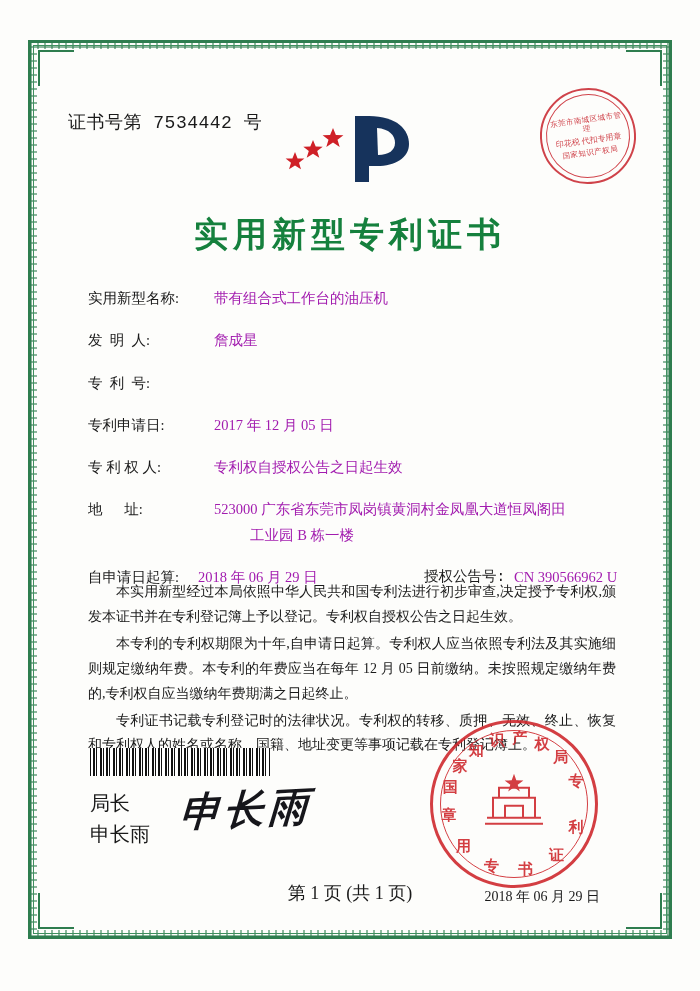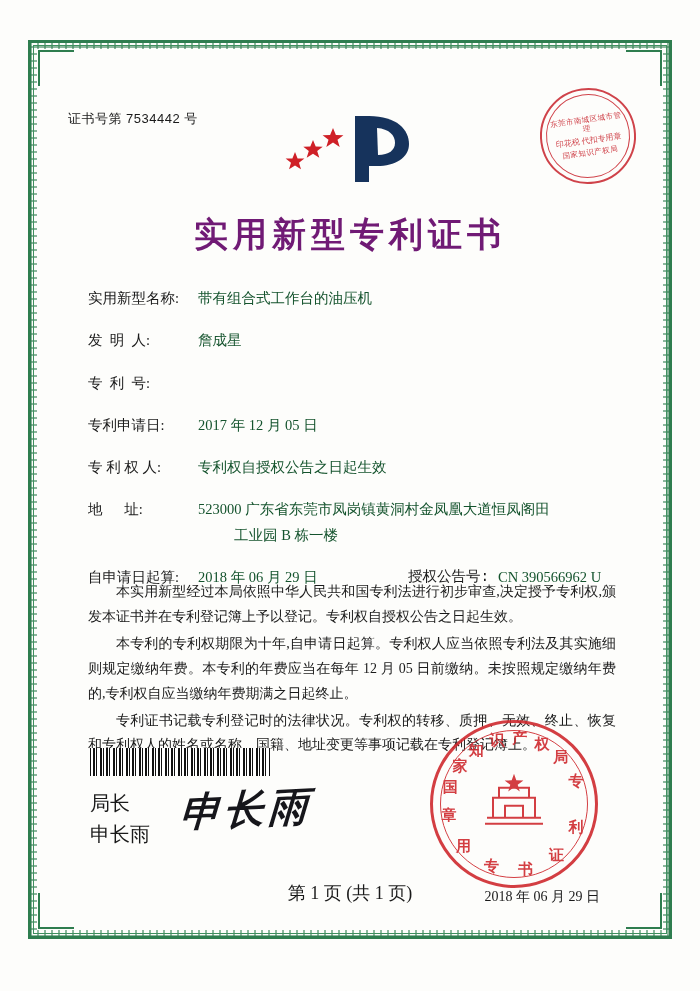--- a/index.html
+++ b/index.html
@@ -84,24 +84,24 @@
     left: 60px;
     top: 70px;
     right: 60px;
     bottom: 80px;
   }
 
   .cert-number {
     position: absolute;
     left: 8px;
     top: 40px;
-    font-size: 13px;
+    font-size: 18px;
     letter-spacing: 0.5px;
     color: #1a1a1a;
-    font-family: Liberation Sans, sans-serif;
+    font-family: Liberation Mono, monospace;
   }
 
   
   .emblem {
     position: absolute;
     left: 50%;
     top: 38px;
     transform: translateX(-50%);
     width: 130px;
     height: 78px;
@@ -152,45 +152,46 @@
   .title {
     position: absolute;
     left: 0;
     right: 0;
     top: 142px;
     text-align: center;
     font-size: 34px;
     font-weight: bold;
     letter-spacing: 5px;
     font-family: "Liberation Serif", serif;
-    color: #701a75;
+    color: #15803d;
   }
 
   .fields {
     position: absolute;
     left: 28px;
     right: 10px;
     top: 218px;
     font-size: 14.5px;
     line-height: 1.5;
   }
   .field-row {
     display: flex;
     align-items: flex-start;
     margin-bottom: 20.5px;
+    gap: 16px;
   }
   .field-label {
     width: 110px;
     flex: 0 0 110px;
     white-space: pre;
     color: #1a1a1a;
   }
   .field-value {
     flex: 1;
-    color: #14532d;
+    color: #a21caf;
   }
   .field-value .line2 {
     display: block;
     margin-top: 4px;
     margin-left: 36px;
   }
   .field-row.two-col .col-a {
     display: flex;
     flex: 0 0 320px;
   }

